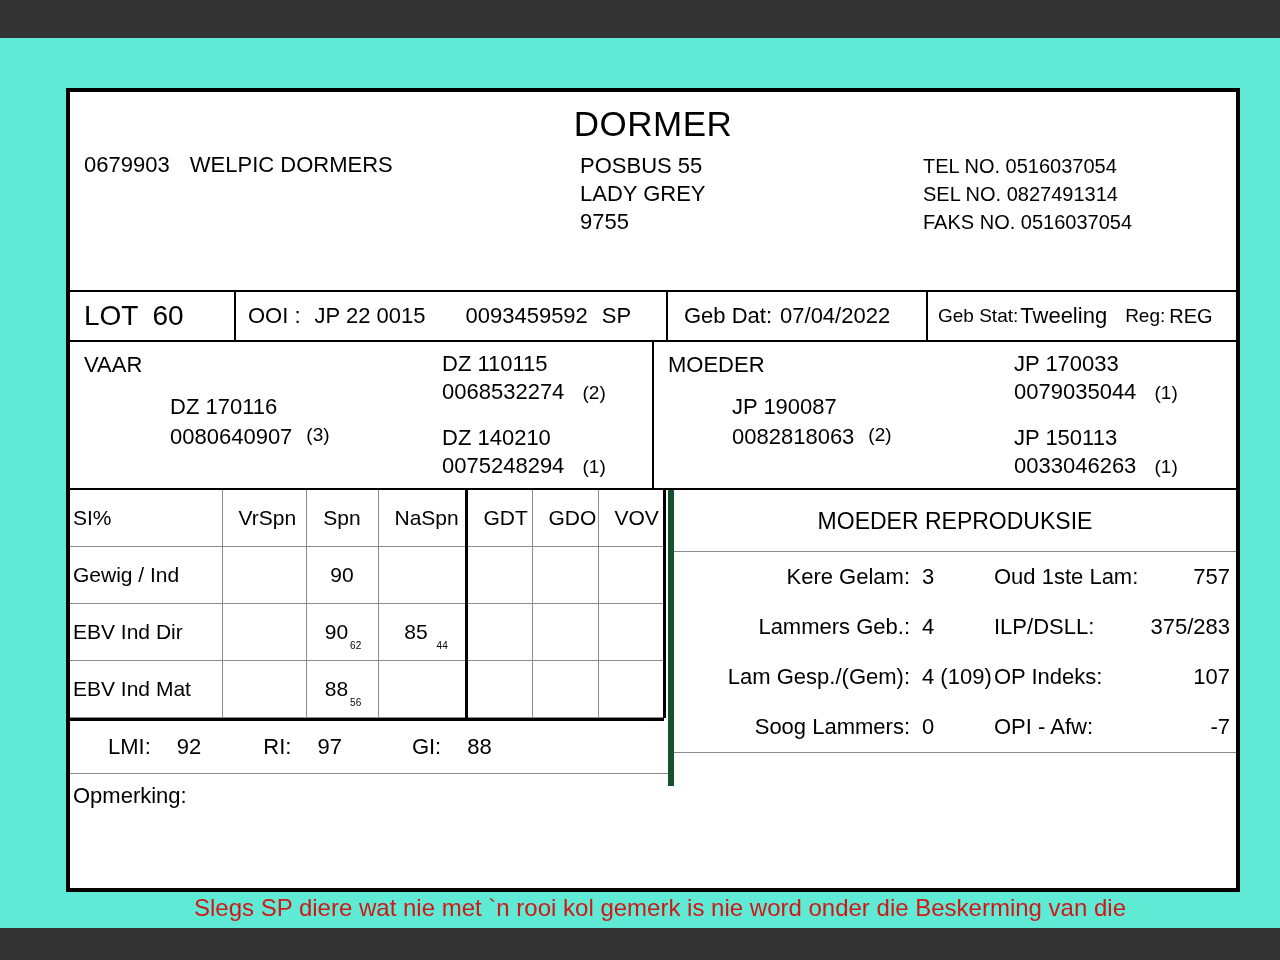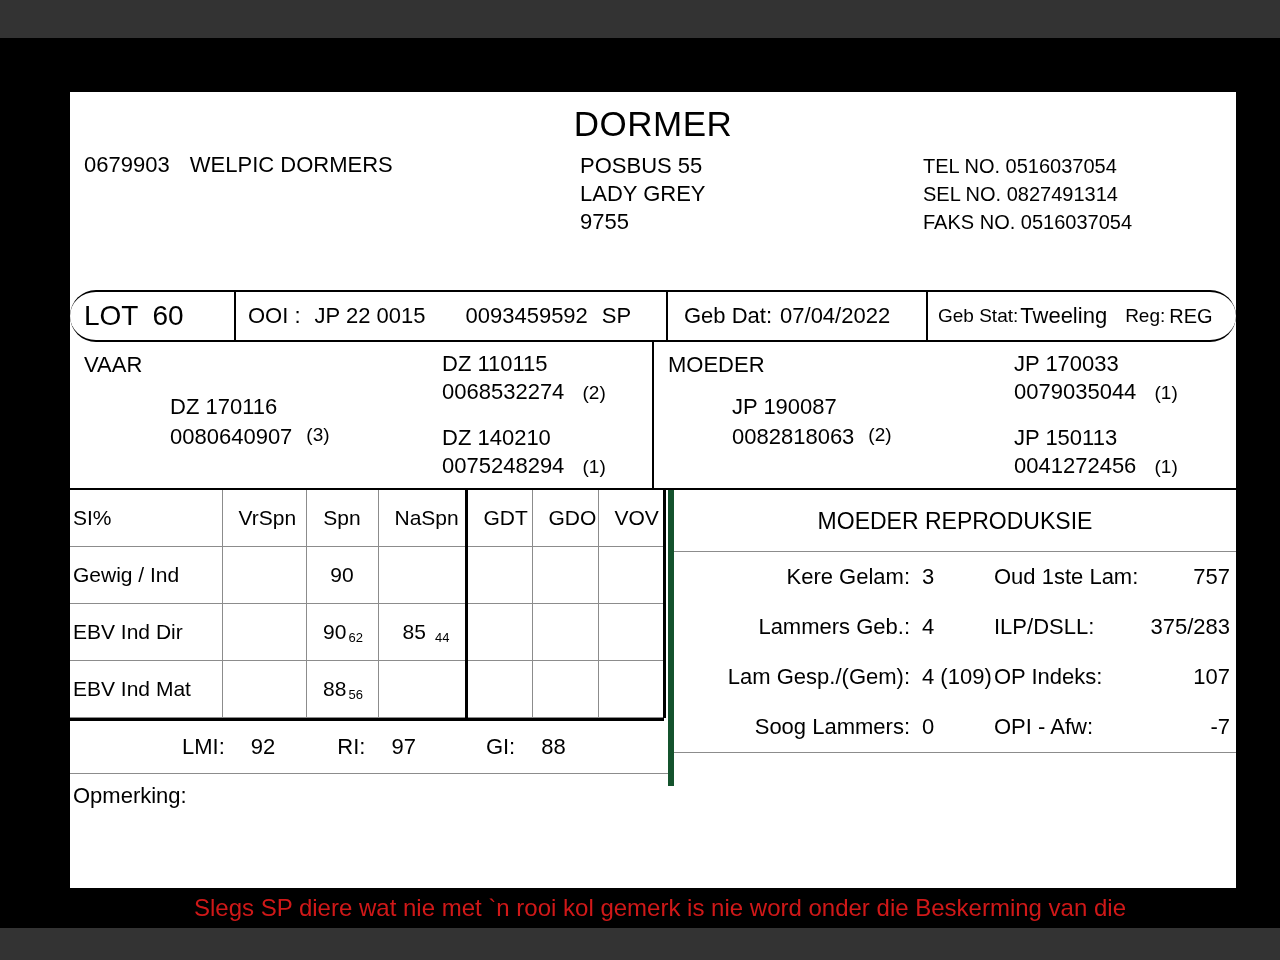--- a/index.html
+++ b/index.html
@@ -12,21 +12,21 @@
     width: 1280px;
     height: 960px;
     overflow: hidden;
     font-family: "Liberation Sans", sans-serif;
     color: #000000;
   }
   .screen {
     position: relative;
     width: 1280px;
     height: 960px;
-    background: #000000;
+    background: #5eead4;
   }
   .bar-top {
     position: absolute;
     left: 0; top: 0;
     width: 1280px; height: 38px;
     background: #333333;
   }
   .bar-bottom {
     position: absolute;
     left: 0; top: 928px;
@@ -81,21 +81,20 @@
   }
 
   
   .lot-row {
     position: relative;
     height: 48px;
     border-top: 2px solid #000000;
     border-bottom: 2px solid #000000;
     display: flex;
     align-items: center;
-    border-radius: 26px;
   }
   .lot-cell {
     height: 100%;
     display: flex;
     align-items: center;
     box-sizing: border-box;
   }
   .lot-c1 { width: 164px; padding-left: 14px; }
   .lot-c2 { width: 432px; border-left: 2px solid #000000; padding-left: 12px; }
   .lot-c3 { width: 260px; border-left: 2px solid #000000; padding-left: 16px; }
@@ -201,38 +200,38 @@
   table.ebv th { vertical-align: middle; }
   table.ebv .thick-l { border-left: 3px solid #000000; }
   table.ebv .thick-r { border-right: 3px solid #000000; }
   table.ebv tr.hrow th { border-top: none; }
   .ebv-wrap {
     border-bottom: 3px solid #000000;
     width: 594px;
   }
   .val { position: relative; display: inline-block; }
   .val sub {
-    font-size: 13px;
+    font-size: 10px;
     vertical-align: baseline;
     position: relative;
-    top: 3px;
+    top: 10px;
     left: 2px;
     text-align: right;
   }
   .val.sp-sub sub { left: 9px; }
 
   .idx-row {
     height: 52px;
     display: flex;
     align-items: center;
     font-size: 22px;
     border-bottom: 1px solid #8c8c8c;
   }
   .idx-row .v { margin-left: 26px; }
-  .idx-1 { margin-left: 112px; }
+  .idx-1 { margin-left: 38px; }
   .idx-2 { margin-left: 62px; }
   .idx-3 { margin-left: 70px; }
 
   .opmerking {
     padding-left: 3px;
     padding-top: 9px;
     font-size: 22px;
   }
 
   
@@ -377,21 +376,21 @@
           <div>JP  170033</div>
           <div>
             <span>0079035044</span>
             <span class="ped-paren">(1)</span>
           </div>
         </div>
 
         <div class="ped-bot">
           <div>JP  150113</div>
           <div>
-            <span>0041272456</span>
+            <span>0033046263</span>
             <span class="ped-paren">(1)</span>
           </div>
         </div>
       </div>
     </div>
 
     <div class="body-cols">
 
       <div class="col-left">
         <div class="ebv-wrap">

